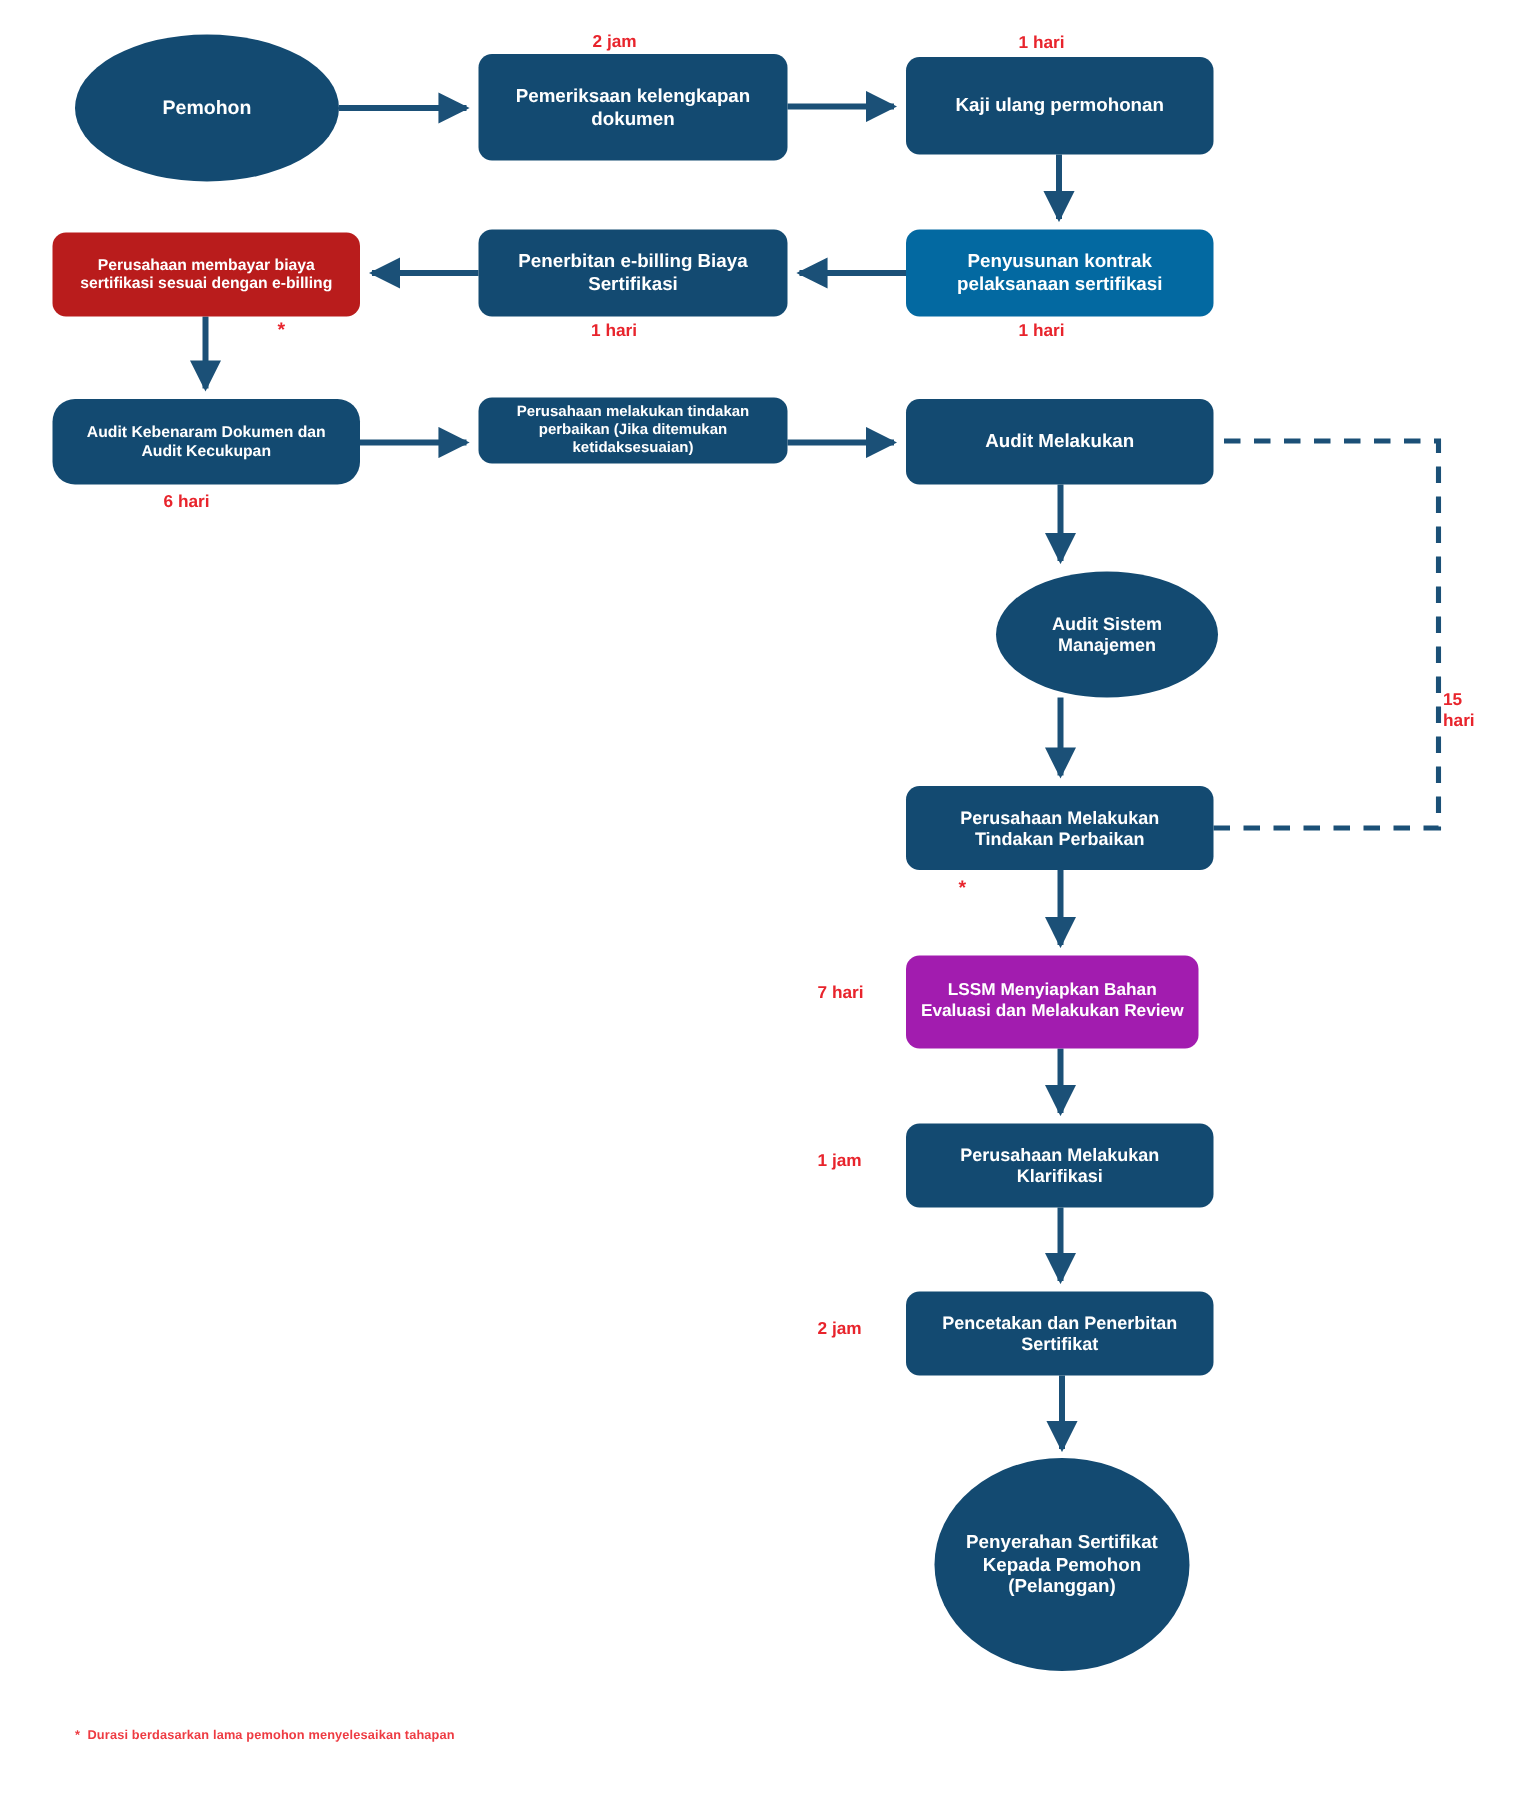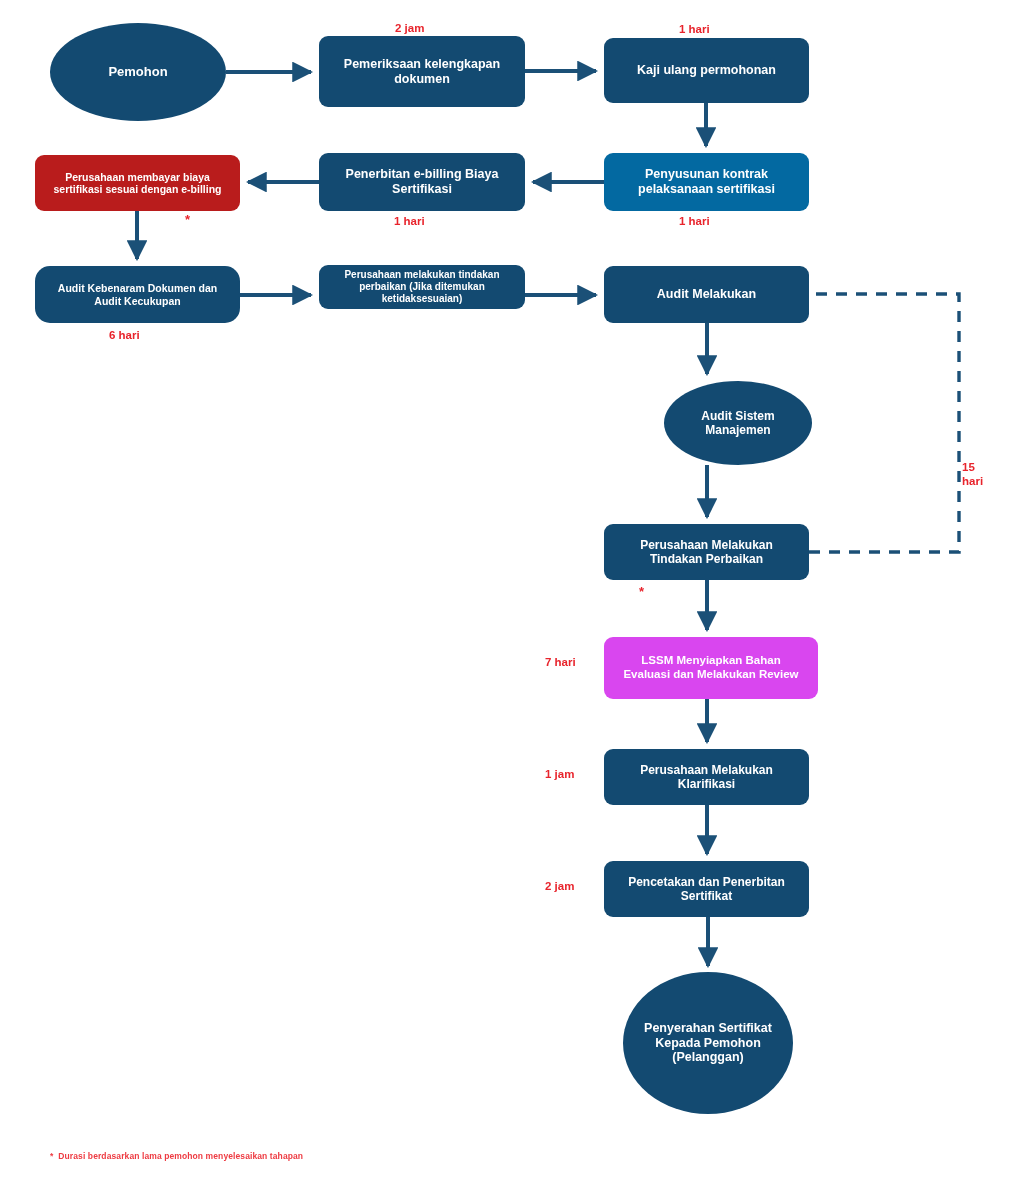--- a/index.html
+++ b/index.html
@@ -130,21 +130,21 @@
         <span class="lbl">Audit Melakukan</span>
       </div>
       <div class="node ellipse" style="left: 664px; top: 381px; width: 148px; height: 84px; font-size: 12px; background: rgb(19, 74, 113); color: rgb(255, 255, 255);">
         <span class="lbl">Audit Sistem
 Manajemen</span>
       </div>
       <div class="node rect" style="left: 604px; top: 524px; width: 205px; height: 56px; font-size: 12px; background: rgb(19, 74, 113); color: rgb(255, 255, 255);">
         <span class="lbl">Perusahaan Melakukan
 Tindakan Perbaikan</span>
       </div>
-      <div class="node rect" style="left: 604px; top: 637px; width: 214px; height: 62px; font-size: 11.5px; background: #d946ef; color: rgb(255, 255, 255);">
+      <div class="node rect" style="left: 604px; top: 637px; width: 195px; height: 62px; font-size: 11.5px; background: #a21caf; color: rgb(255, 255, 255);">
         <span class="lbl">LSSM Menyiapkan Bahan
 Evaluasi dan Melakukan Review</span>
       </div>
       <div class="node rect" style="left: 604px; top: 749px; width: 205px; height: 56px; font-size: 12px; background: rgb(19, 74, 113); color: rgb(255, 255, 255);">
         <span class="lbl">Perusahaan Melakukan
 Klarifikasi</span>
       </div>
       <div class="node rect" style="left: 604px; top: 861px; width: 205px; height: 56px; font-size: 12px; background: rgb(19, 74, 113); color: rgb(255, 255, 255);">
         <span class="lbl">Pencetakan dan Penerbitan
 Sertifikat</span>

